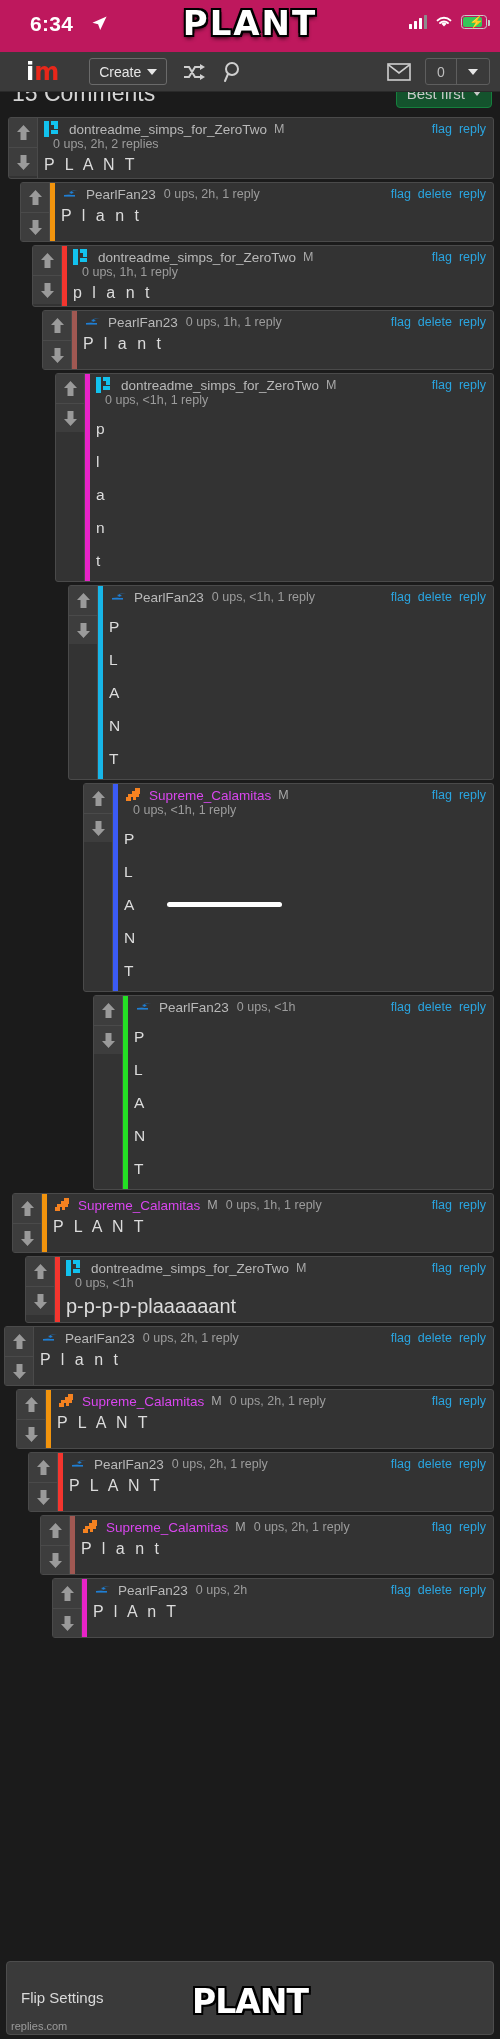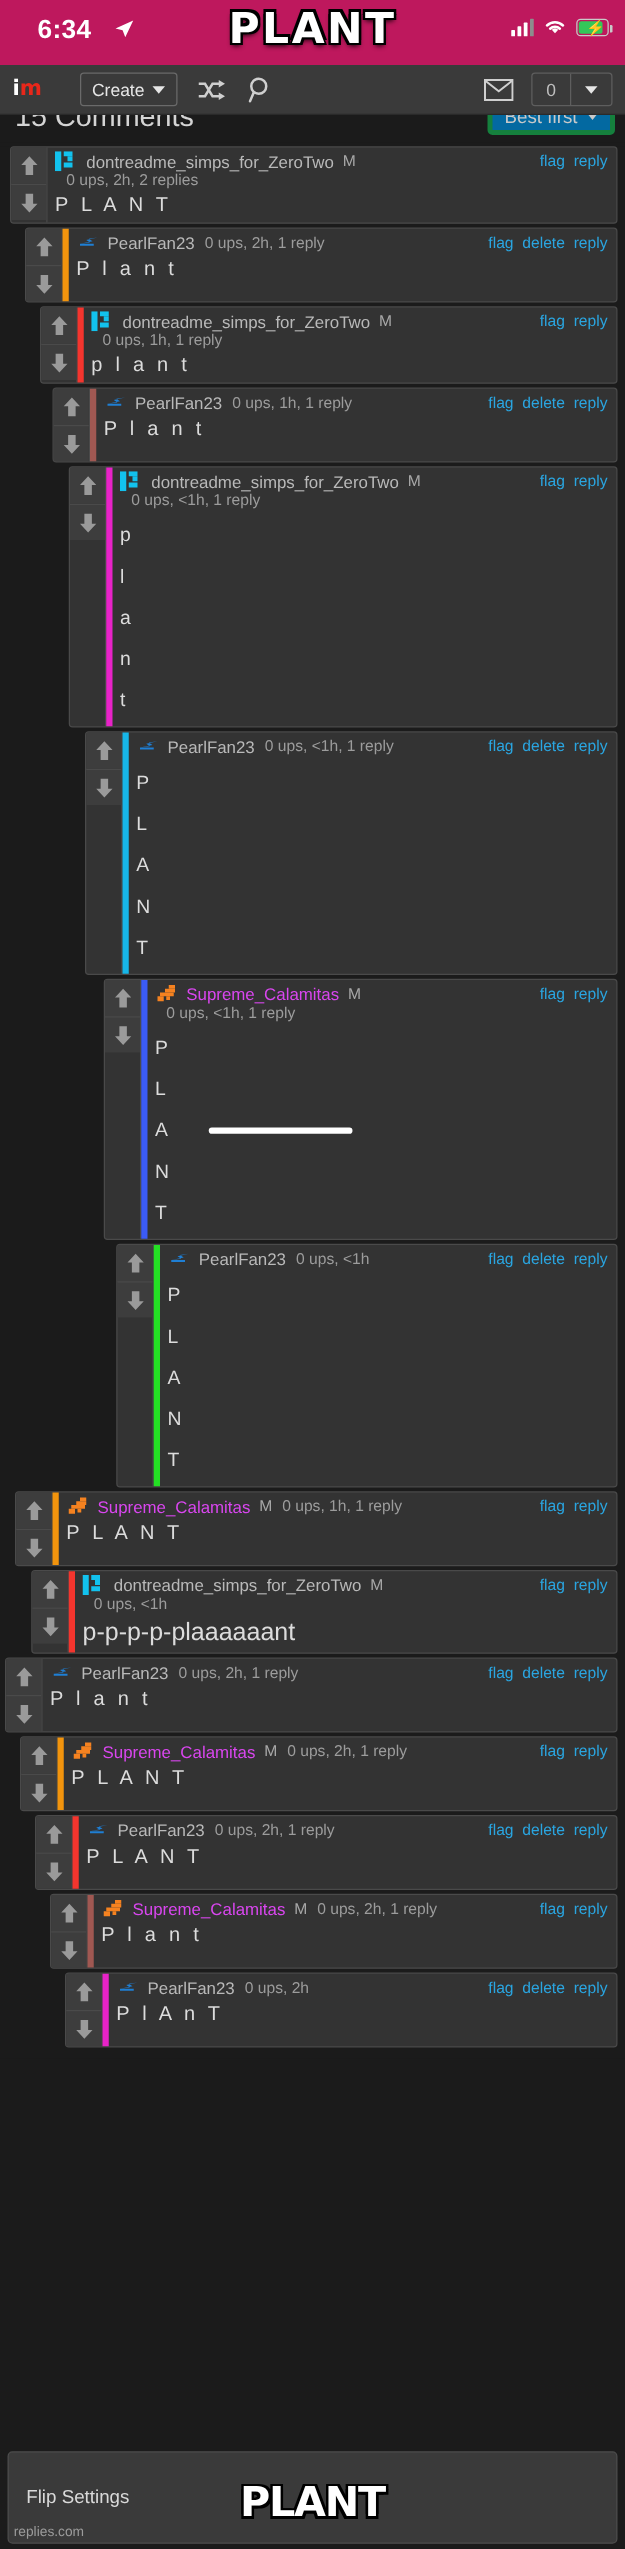--- a/index.html
+++ b/index.html
@@ -33,21 +33,21 @@
   .batt{position:relative;width:26px;height:14px;border:1.6px solid #c9c9c9;border-radius:3.5px;}
   .batt:after{content:"";position:absolute;right:-4px;top:4px;width:2px;height:6px;background:#c9c9c9;border-radius:0 1px 1px 0;}
   .batt .fill{position:absolute;left:1px;top:1px;bottom:1px;width:80%;background:#34c759;border-radius:2px;}
   .batt .bolt{position:absolute;left:7px;top:0px;color:#fff;font-size:12px;line-height:13px;}
 
   
   .navbar{
     position:relative;height:40px;background:#3a3a3a;border-bottom:1px solid #2a2a2a;
     display:flex;align-items:center;padding:0 10px;
   }
-  .logo{font-family:"DejaVu Sans",sans-serif;font-weight:bold;font-size:17px;line-height:1;}
+  .logo{font-family:"DejaVu Sans",sans-serif;font-weight:bold;font-size:24px;line-height:1;margin-left:16px;}
   .logo .i{color:#fff;} .logo .m{color:#e8271a;}
   .create-btn{
     margin-left:30px;height:27px;padding:0 9px;border:1px solid #6a6a6a;border-radius:3px;
     color:#e6e6e6;font-size:14px;display:flex;align-items:center;gap:6px;background:transparent;
   }
   .caret{width:0;height:0;border-left:5px solid transparent;border-right:5px solid transparent;border-top:6px solid #e6e6e6;}
   .nav-icon{margin-left:16px;color:#cfcfcf;display:flex;align-items:center;}
   .nav-right{margin-left:auto;display:flex;align-items:center;}
   .counter{
     display:flex;align-items:center;margin-left:14px;border:1px solid #5e5e5e;border-radius:3px;height:27px;
@@ -58,22 +58,22 @@
 
   
   .cmt-header{
     position:relative;height:22px;background:#1b1b1b;overflow:hidden;
   }
   .cmt-header .title{
     position:absolute;left:12px;top:-12px;color:#d4d4d4;font-size:23px;
   }
   .sortbox{
     position:absolute;right:8px;top:-14px;height:30px;padding:0 10px;
-    border:4px solid #15803d;border-radius:4px;color:#c9c9c9;font-size:15px;
-    display:flex;align-items:center;gap:8px;background:#0369a1;
+    border:1px solid #15803d;border-radius:4px;color:#c9c9c9;font-size:15px;
+    display:flex;align-items:center;gap:8px;background:#14532d;
   }
   .sortbox .caret{border-top-color:#c9c9c9;border-left-width:4px;border-right-width:4px;border-top-width:5px;}
 
   
   .comments{background:#1b1b1b;padding-bottom:6px;}
   .cmt{
     display:flex;background:#333333;border:1px solid #4a4a4a;border-radius:3px;
     margin:3px 6px 3px 0;
   }
   .votes{

